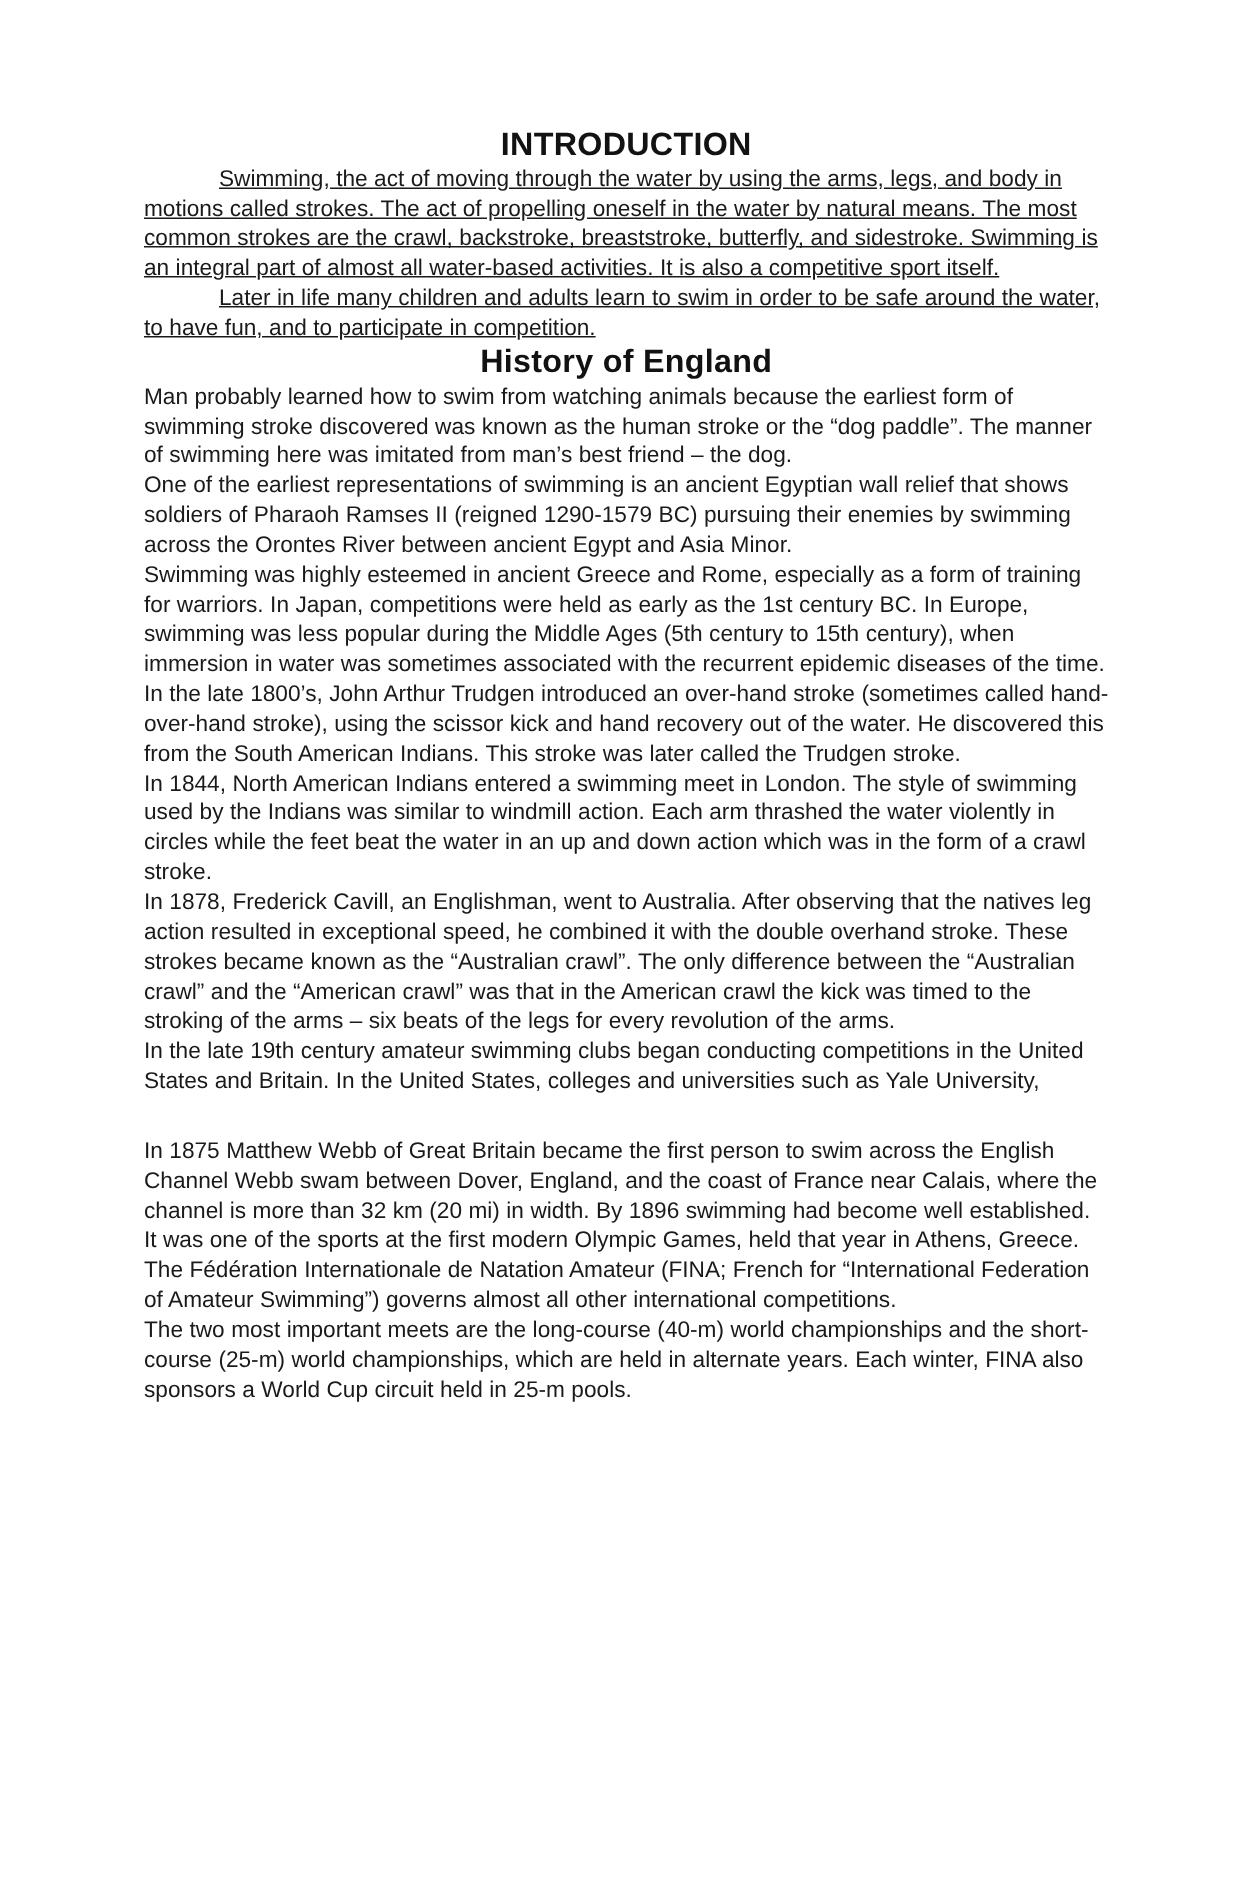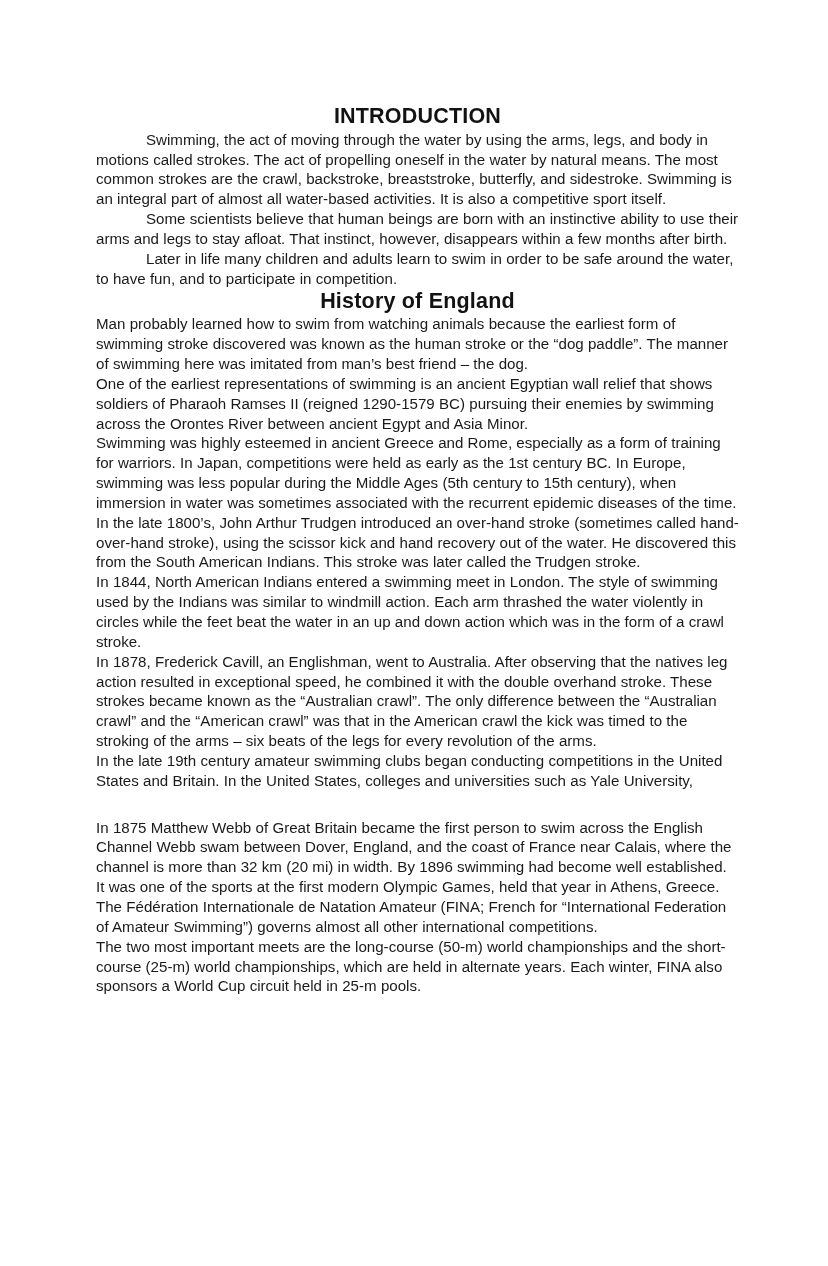--- a/index.html
+++ b/index.html
@@ -22,21 +22,21 @@
     left: 0;
     top: 0;
     width: 828px;
     height: 1266px;
     background: #ffffff;
   }
 
   .content {
     position: absolute;
     left: 96px;
-    top: 104px;
+    top: 84px;
     width: 643px;
   }
 
   h1.doc-heading {
     font-size: 21.5px;
     font-weight: bold;
     text-align: center;
     margin: 0;
     padding: 0;
     letter-spacing: 0.2px;
@@ -59,58 +59,58 @@
     line-height: 19.85px;
     margin: 0;
     padding: 0;
     text-align: left;
     color: #1a1a1a;
     word-spacing: 0.1px;
   }
 
   p.indent {
     text-indent: 50px;
+    text-decoration: underline;
   }
 
   .gap-line {
     height: 27px;
   }
 
   .block-intro {
     margin-bottom: 0;
   }
 </style>
 </head>
 <body>
 
 <div class="page">
   <div class="content">
 
     <h1 class="doc-heading heading-intro">INTRODUCTION</h1>
 
     <div class="block-intro">
       <p class="para indent">Swimming, the act of moving through the water by using the arms, legs, and body in motions called strokes. The act of propelling oneself in the water by natural means. The most common strokes are the crawl, backstroke, breaststroke, butterfly, and sidestroke. Swimming is an integral part of almost all water-based activities. It is also a competitive sport itself.</p>
-      <p class="para indent">Some scientists believe that human beings are born with an instinctive ability to use their arms and legs to stay afloat. That instinct, however, disappears within a few months after birth.</p>
       <p class="para indent">Later in life many children and adults learn to swim in order to be safe around the water, to have fun, and to participate in competition.</p>
     </div>
 
     <h1 class="doc-heading heading-history">History of England</h1>
 
     <div>
       <p class="para">Man probably learned how to swim from watching animals because the earliest form of swimming stroke discovered was known as the human stroke or the “dog paddle”. The manner of swimming here was imitated from man’s best friend – the dog.</p>
       <p class="para">One of the earliest representations of swimming is an ancient Egyptian wall relief that shows soldiers of Pharaoh Ramses II (reigned 1290-1579 BC) pursuing their enemies by swimming across the Orontes River between ancient Egypt and Asia Minor.</p>
       <p class="para">Swimming was highly esteemed in ancient Greece and Rome, especially as a form of training for warriors. In Japan, competitions were held as early as the 1st century BC. In Europe, swimming was less popular during the Middle Ages (5th century to 15th century), when immersion in water was sometimes associated with the recurrent epidemic diseases of the time.</p>
       <p class="para">In the late 1800’s, John Arthur Trudgen introduced an over-hand stroke (sometimes called hand-over-hand stroke), using the scissor kick and hand recovery out of the water. He discovered this from the South American Indians. This stroke was later called the Trudgen stroke.</p>
       <p class="para">In 1844, North American Indians entered a swimming meet in London. The style of swimming used by the Indians was similar to windmill action. Each arm thrashed the water violently in circles while the feet beat the water in an up and down action which was in the form of a crawl stroke.</p>
       <p class="para">In 1878, Frederick Cavill, an Englishman, went to Australia. After observing that the natives leg action resulted in exceptional speed, he combined it with the double overhand stroke. These strokes became known as the “Australian crawl”. The only difference between the “Australian crawl” and the “American crawl” was that in the American crawl the kick was timed to the stroking of the arms – six beats of the legs for every revolution of the arms.</p>
       <p class="para">In the late 19th century amateur swimming clubs began conducting competitions in the United States and Britain. In the United States, colleges and universities such as Yale University,</p>
     </div>
 
     <div class="gap-line"></div>
 
     <div>
       <p class="para">In 1875 Matthew Webb of Great Britain became the first person to swim across the English Channel Webb swam between Dover, England, and the coast of France near Calais, where the channel is more than 32 km (20 mi) in width. By 1896 swimming had become well established. It was one of the sports at the first modern Olympic Games, held that year in Athens, Greece.</p>
       <p class="para">The Fédération Internationale de Natation Amateur (FINA; French for “International Federation of Amateur Swimming”) governs almost all other international competitions.</p>
-      <p class="para">The two most important meets are the long-course (50-m) world championships and the short-course (25-m) world championships, which are held in alternate years. Each winter, FINA also sponsors a World Cup circuit held in 25-m pools.</p>
+      <p class="para">The two most important meets are the long-course (40-m) world championships and the short-course (25-m) world championships, which are held in alternate years. Each winter, FINA also sponsors a World Cup circuit held in 25-m pools.</p>
     </div>
 
   </div>
 </div>
 
 </body></html>

